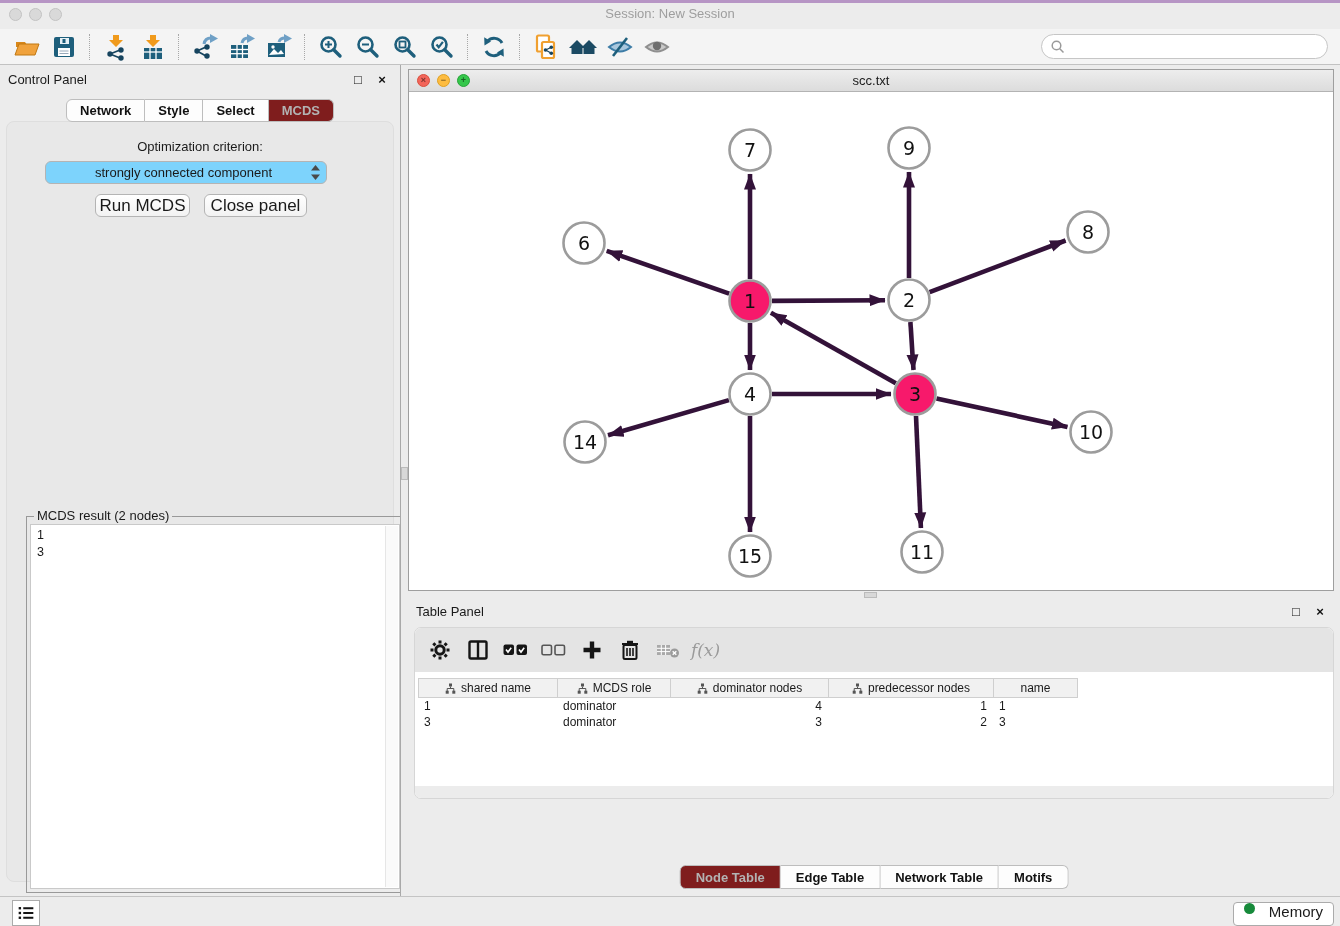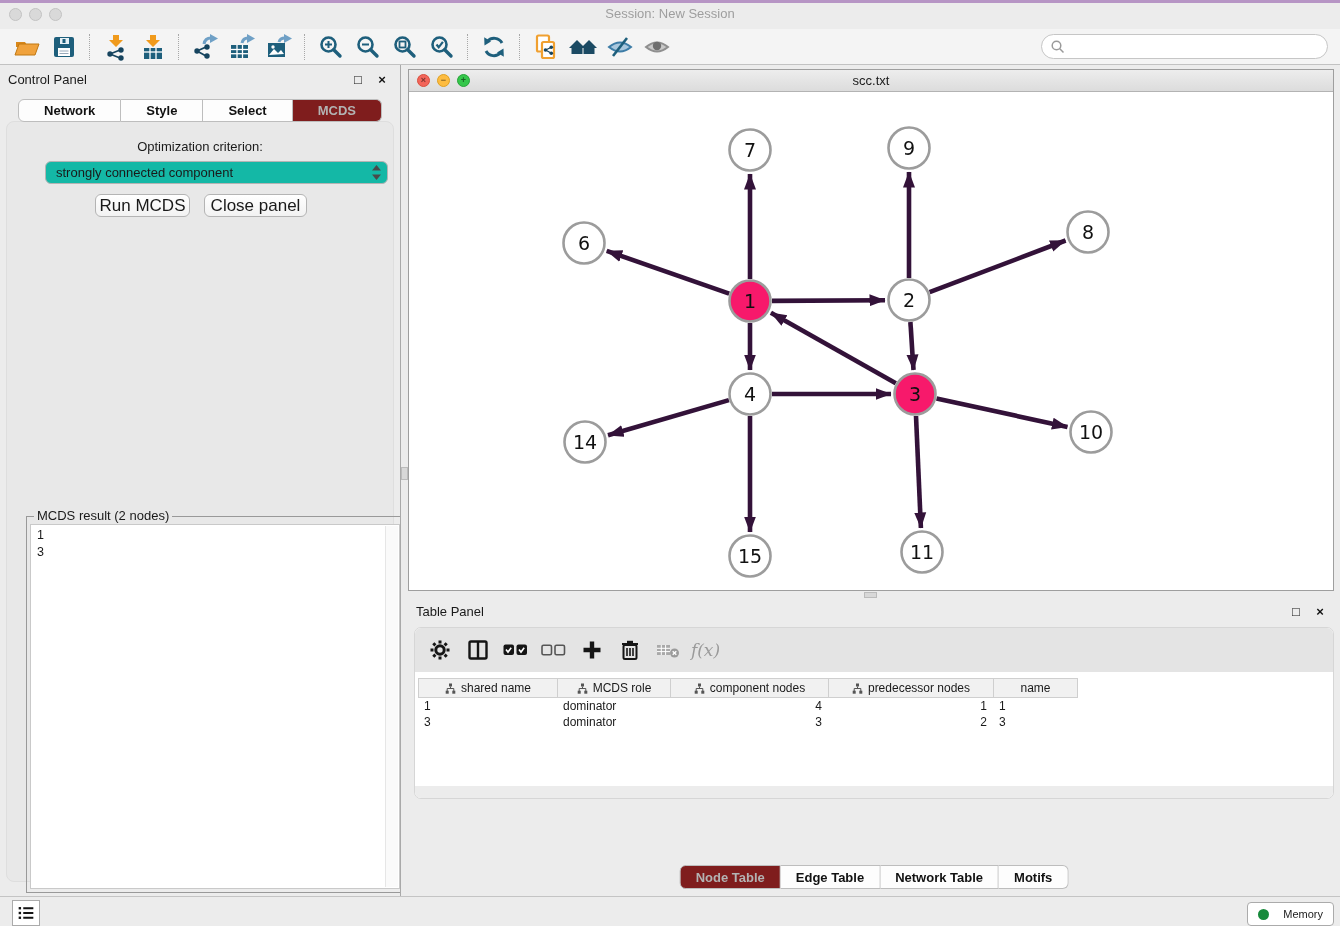--- a/index.html
+++ b/index.html
@@ -21,27 +21,27 @@
   .tsep { width:1px; height:26px; border-left:1px dotted #a8a8a8; margin:0 7px; flex:0 0 auto; }
   .search { margin-left:auto; margin-right:12px; width:287px; height:25px; background:#fff; border:1px solid #c6c6c6; border-radius:13px; display:flex; align-items:center; padding-left:8px; gap:4px; }
   .search input { border:none; outline:none; flex:1; height:20px; font-size:13px; background:transparent; font-family:"Liberation Sans",sans-serif; }
 
   
   .cp-header { position:absolute; left:0; top:64px; width:400px; height:26px; }
   .cp-header .ph-title { position:absolute; left:8px; top:5px; font-size:13px; }
   .panel-ctrl { position:absolute; top:4px; display:flex; gap:8px; }
   .pc-btn { width:16px; height:16px; display:flex; align-items:center; justify-content:center; font-weight:bold; font-size:13px; color:#111; }
   .cp-tabs { position:absolute; left:200px; top:96px; transform:translateX(-50%); display:flex; z-index:5; }
-  .seg-tab { height:23px; padding:0 25px; background:#fdfdfd; border:1px solid #bdbdbd; border-left-width:0; font-size:13px; font-weight:bold; display:flex; align-items:center; color:#111; }
+  .seg-tab { height:23px; padding:0 13px; background:#fdfdfd; border:1px solid #bdbdbd; border-left-width:0; font-size:13px; font-weight:bold; display:flex; align-items:center; color:#111; }
   .seg-tab:first-child { border-left-width:1px; border-radius:6px 0 0 6px; }
   .seg-tab:last-child { border-radius:0 6px 6px 0; }
   .seg-tab.sel { background:#7f1d1d; color:#b3b3b3; }
   .cp-body { position:absolute; left:6px; top:118px; width:388px; height:761px; background:#e8e8e8; border:1px solid #dedede; border-radius:8px; }
   .opt-label { position:absolute; left:0; right:0; top:17px; text-align:center; font-size:13px; }
-  .dropdown { position:absolute; left:38px; top:39px; width:343px; height:23px; background:#14b8a6; border:1px solid #b4b4b4; border-radius:6px; display:flex; align-items:center; padding:0 6px 0 10px; }
+  .dropdown { position:absolute; left:38px; top:39px; width:282px; height:23px; background:#7dd3fc; border:1px solid #b4b4b4; border-radius:6px; display:flex; align-items:center; padding:0 6px 0 10px;text-align:center; }
   .dropdown .dd-text { flex:1; font-size:13px; }
   .btn { position:absolute; top:72px; height:23px; background:linear-gradient(#ffffff,#f2f2f2); border:1px solid #b4b4b4; border-radius:6px; font-size:17px; display:flex; align-items:center; justify-content:center; font-family:"Liberation Sans",sans-serif; }
   .btn.run { left:88px; width:95px; }
   .btn.close { left:197px; width:103px; }
   .result-fieldset { position:absolute; left:19px; top:376px; width:378px; height:377px; border:1px solid #999;margin-top:18px; }
   .result-legend { position:absolute; top:-9px; left:7px; background:#e8e8e8; padding:0 3px; font-size:13px; }
   .result-inner { position:absolute; left:3px; right:3px; top:7px; bottom:3px; background:#fff; border:1px solid #c9c9c9; overflow:hidden; }
   .result-line { font-size:12.5px; line-height:17px; padding-left:6px; }
   .result-line:first-child { padding-top:2px; }
   .result-scroll { position:absolute; top:1px; right:1px; bottom:1px; width:13px; background:#fafafa; border-left:1px solid #e6e6e6; }
@@ -71,21 +71,21 @@
   .th { height:18px; display:flex; align-items:center; justify-content:center; gap:5px; font-size:12px; border-right:1px solid #cfcfcf; }
   .tr { display:flex; width:fit-content; }
   .td { height:16px; font-size:12px; line-height:16px; padding:0 6px; overflow:hidden; }
   .tp-footer { position:absolute; left:0; right:0; bottom:0; height:12px; background:#ececec; }
   .tp-tabs { position:absolute; left:874px; top:862px; transform:translateX(-50%); display:flex; }
   .tp-tabs .seg-tab { height:24px; padding:0 15px; }
 
   
   .statusbar { position:absolute; left:0; top:893px; width:100%; height:33px; background:#ececec; border-top:1px solid #c4c4c4; }
   .sb-list { position:absolute; left:12px; top:3px; width:28px; height:26px; background:#fff; border:1px solid #ababab; display:flex; align-items:center; justify-content:center; }
-  .sb-mem { position:absolute; right:6px; top:5px; height:24px; padding:0 10px; background:#fff; border:1px solid #ababab; border-radius:4px; display:flex; align-items:center; gap:14px; font-size:11px; }
+  .sb-mem { position:absolute; right:6px; top:5px; height:24px; padding:0 10px; background:#fff; border:1px solid #ababab; border-radius:4px; display:flex; align-items:flex-start; gap:14px; font-size:15px; }
   .dot { width:11px; height:11px; border-radius:50%; background:#178a3b; }
 </style>
 </head>
 <body>
 
 <div class="app">
 
   <div class="titlebar">
     <div class="tl-group">
       <span class="tl"></span>
@@ -470,21 +470,21 @@
             </svg>
             <span>MCDS role</span>
           </div>
           <div class="th" style="width: 158px;">
             <svg width="11" height="11" viewBox="0 0 11 11">
               <path d="M5.5 3.5v2M2.2 8V5.5h6.6V8" fill="none" stroke="#555" stroke-width="1"></path>
               <rect x="4" y="0.5" width="3" height="3" fill="#555"></rect>
               <rect x="0.7" y="7.7" width="3" height="3" fill="#555"></rect>
               <rect x="7.3" y="7.7" width="3" height="3" fill="#555"></rect>
             </svg>
-            <span>component nodes</span>
+            <span>dominator nodes</span>
           </div>
           <div class="th" style="width: 165px;">
             <svg width="11" height="11" viewBox="0 0 11 11">
               <path d="M5.5 3.5v2M2.2 8V5.5h6.6V8" fill="none" stroke="#555" stroke-width="1"></path>
               <rect x="4" y="0.5" width="3" height="3" fill="#555"></rect>
               <rect x="0.7" y="7.7" width="3" height="3" fill="#555"></rect>
               <rect x="7.3" y="7.7" width="3" height="3" fill="#555"></rect>
             </svg>
             <span>predecessor nodes</span>
           </div>

